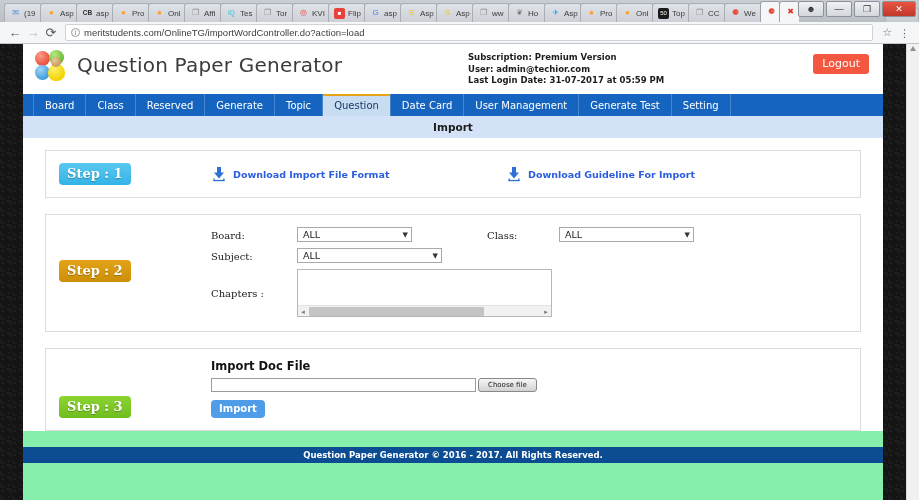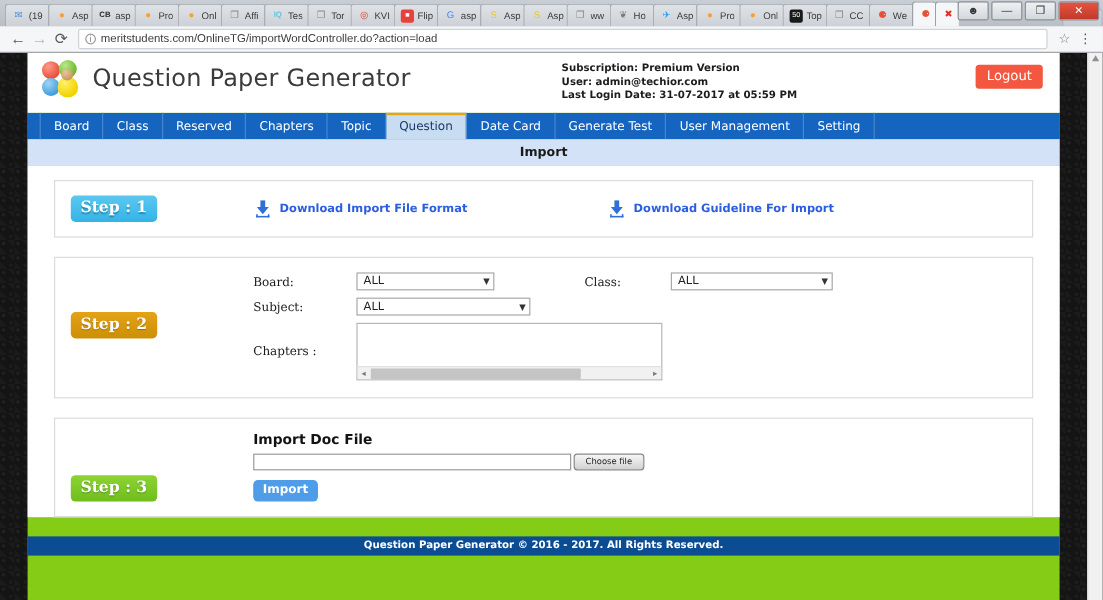--- a/index.html
+++ b/index.html
@@ -125,21 +125,21 @@
     position:absolute; right:0; top:0; width:13px; height:456px;
     background:#f1f1f1; border-left:1px solid #dcdcdc;
   }
   .scrollbar-v .arrow-up {
     position:absolute; top:2px; left:3px;
     width:0;height:0;border-left:3.5px solid transparent;border-right:3.5px solid transparent;border-bottom:5px solid #8f8f8f;
   }
 
   .container {
     position:absolute; left:23px; top:0; width:860px; min-height:456px;
-    background:#84cc16;
+    background:#86efac;
   }
 
   
   .site-header {
     position:relative; height:50px; background:#fff;
     border-bottom: none;
   }
   .logo-wrap {
     position:absolute; left:12px; top:6px;
     display:flex; align-items:center;
@@ -497,36 +497,36 @@
           <div class="mi">
             <span>Board</span>
           </div>
           <div class="mi">
             <span>Class</span>
           </div>
           <div class="mi">
             <span>Reserved</span>
           </div>
           <div class="mi">
-            <span>Chapters</span>
+            <span>Generate</span>
           </div>
           <div class="mi">
             <span>Topic</span>
           </div>
           <div class="mi active">
             <span>Question</span>
           </div>
           <div class="mi">
             <span>Date Card</span>
           </div>
           <div class="mi">
+            <span>User Management</span>
+          </div>
+          <div class="mi">
             <span>Generate Test</span>
-          </div>
-          <div class="mi">
-            <span>User Management</span>
           </div>
           <div class="mi">
             <span>Setting</span>
           </div>
         </div>
 
       <div class="pagetitle">Import</div>
 
       <div class="content">
 

